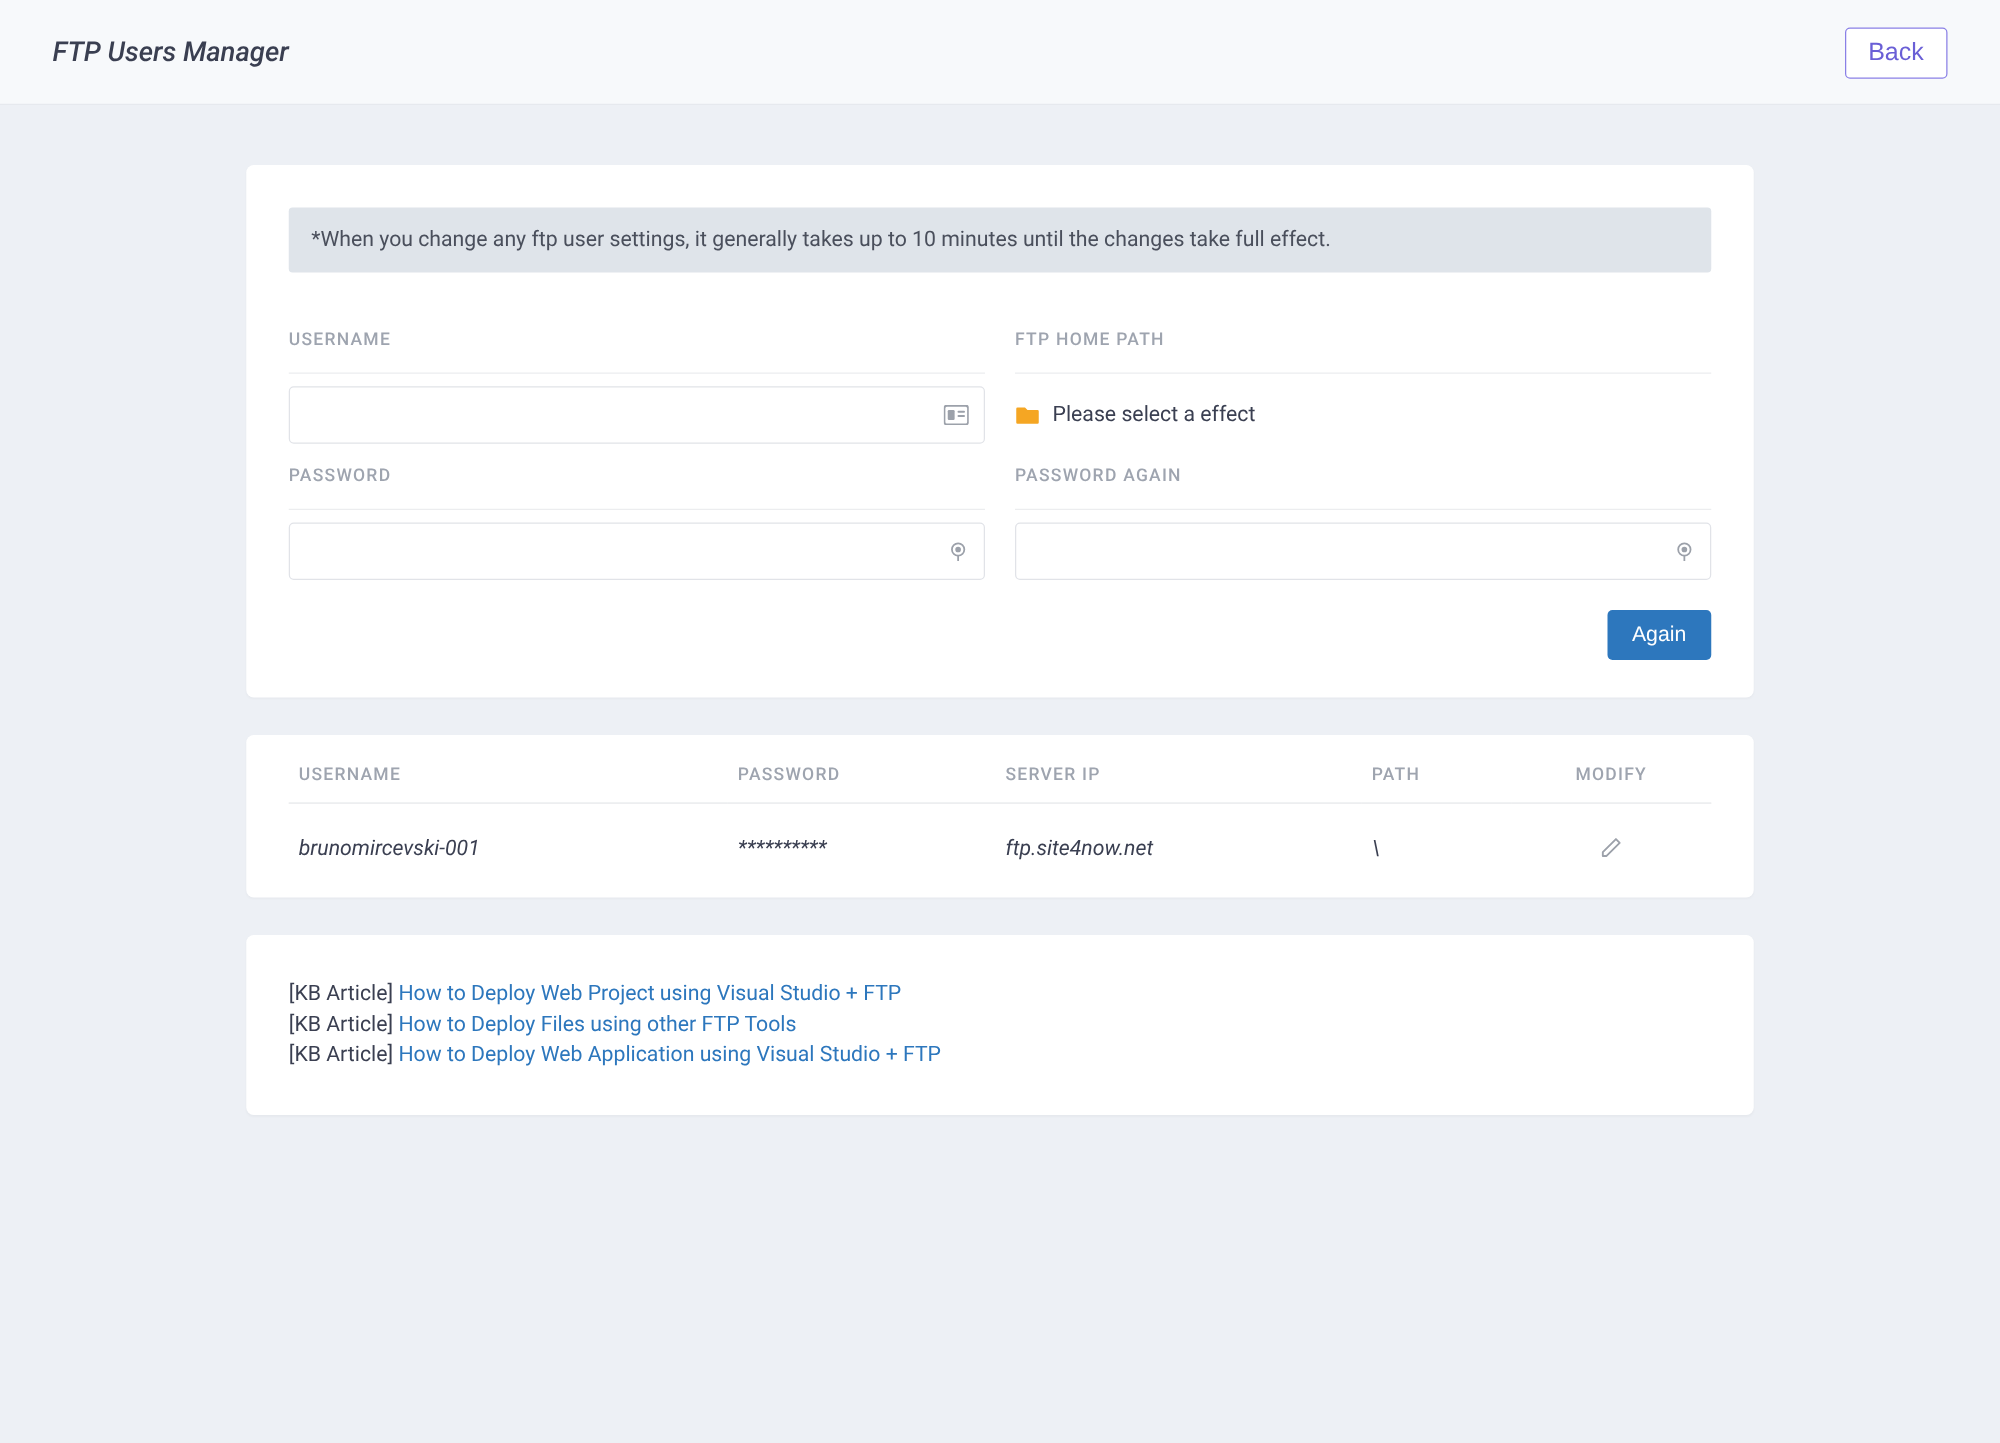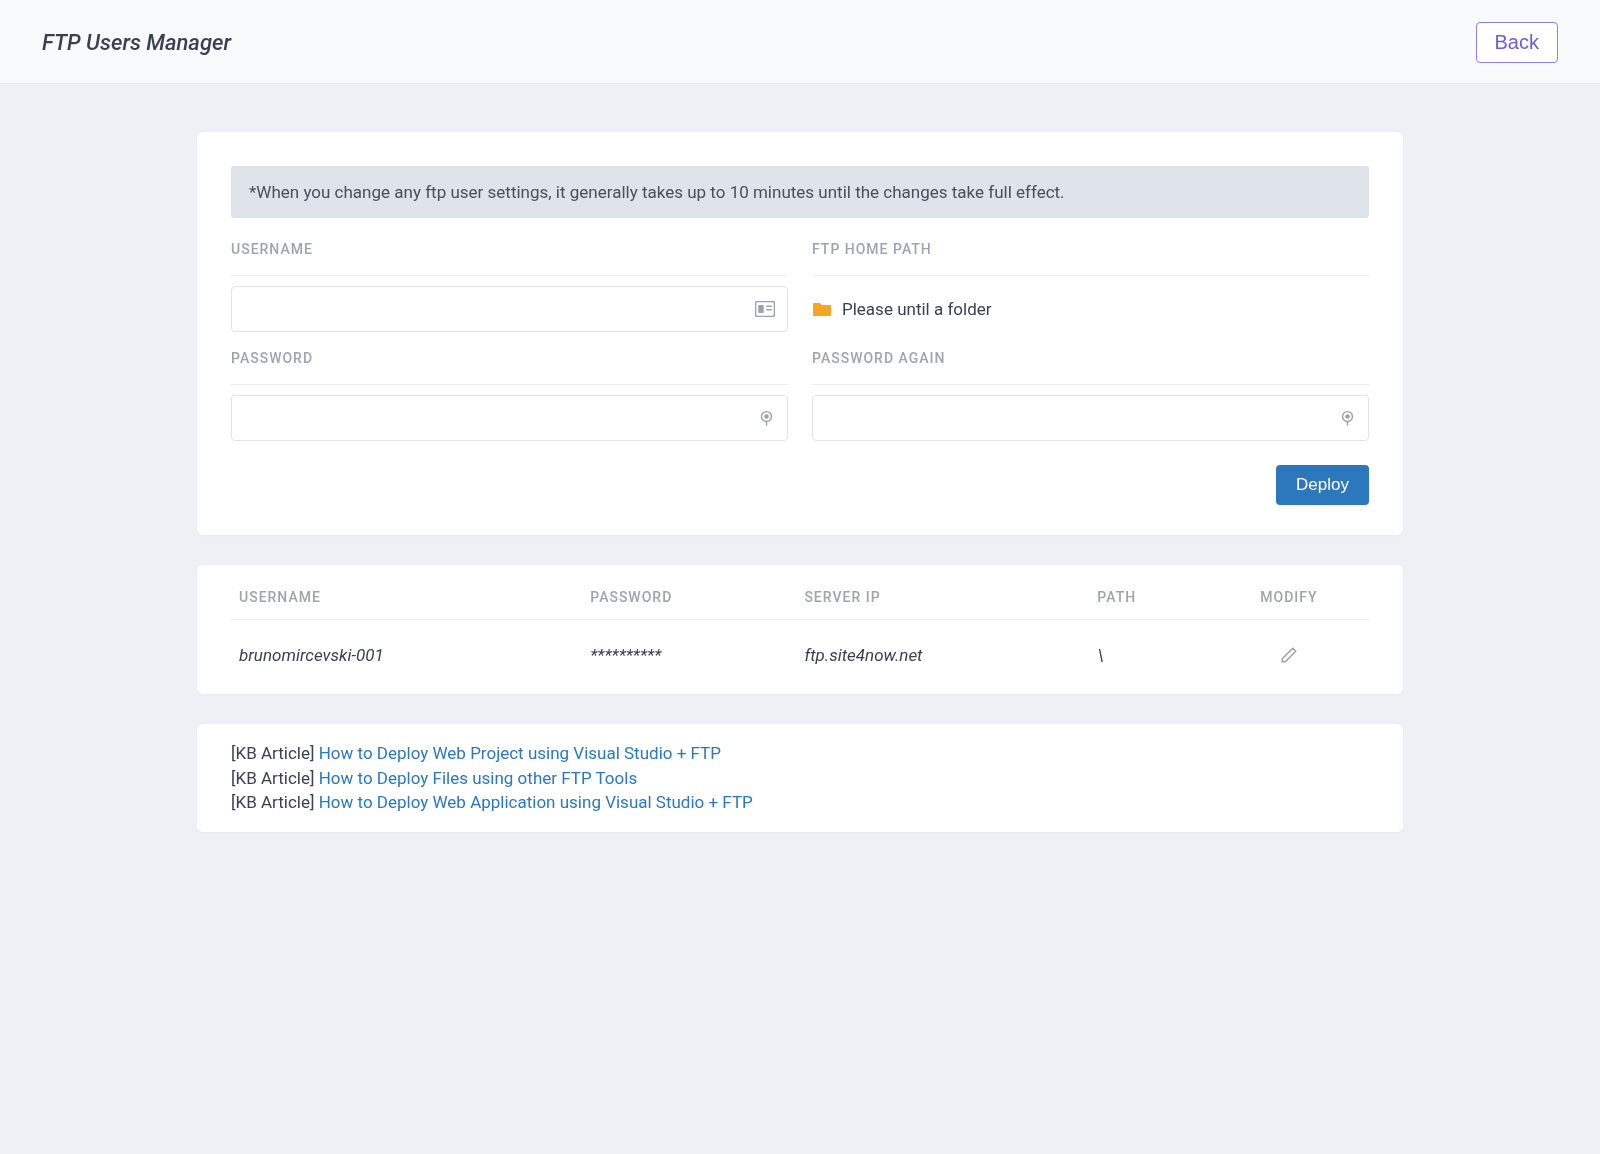--- a/index.html
+++ b/index.html
@@ -38,34 +38,34 @@
     margin:0 auto;
   }
   .card{
     background:#fff;
     border-radius:6px;
     padding:34px 34px 30px 34px;
     margin-bottom:30px;
     box-shadow:0 1px 2px rgba(0,0,0,0.03);
   }
   .card.table-card{padding:0 34px;}
-  .card.kb-card{padding:17px 34px;}
+  .card.kb-card{padding:35px 34px;}
   .summary{
     font-size:22px;
     font-weight:500;
     color:#3a3f51;
     margin-bottom:34px;
   }
   .notice{
     background:#dfe4ea;
     color:#4a4f5c;
     font-size:17px;
     padding:16px 18px;
     border-radius:3px;
-    margin-bottom:23px;
+    margin-bottom:46px;
   }
   .form-grid{
     display:flex;
     flex-wrap:wrap;
     column-gap:24px;
   }
   .field{
     flex:1 1 calc(50% - 12px);
     margin-bottom:18px;
   }
@@ -203,21 +203,21 @@
 
       <div class="field">
         <span class="field-label">FTP Home Path</span>
         <div class="field-body">
           <div class="folder-line">
             <span class="folder-icon">
               <svg width="20" height="16" viewBox="0 0 20 16" fill="currentColor">
                 <path d="M2 2h6l2 2h8a1 1 0 0 1 1 1v9a1 1 0 0 1-1 1H2a1 1 0 0 1-1-1V3a1 1 0 0 1 1-1z"></path>
               </svg>
             </span>
-            <span>Please until a folder</span>
+            <span>Please select a effect</span>
           </div>
         </div>
       </div>
 
       <div class="field">
         <span class="field-label">Password</span>
         <div class="field-body">
           <span class="control">
             <input type="password" value="" style="">
             <span class="trailing-icon">
@@ -243,21 +243,21 @@
                 <line x1="12" y1="17" x2="12" y2="23"></line>
               </svg>
             </span>
           </span>
         </div>
       </div>
 
     </div>
 
     <div class="actions-row">
-      <button class="create-btn">Deploy</button>
+      <button class="create-btn">Again</button>
     </div>
 
   </div>
 
   <div class="card table-card">
     <table class="users">
       <thead>
         <tr>
           <th>Username</th>
           <th>Password</th>

